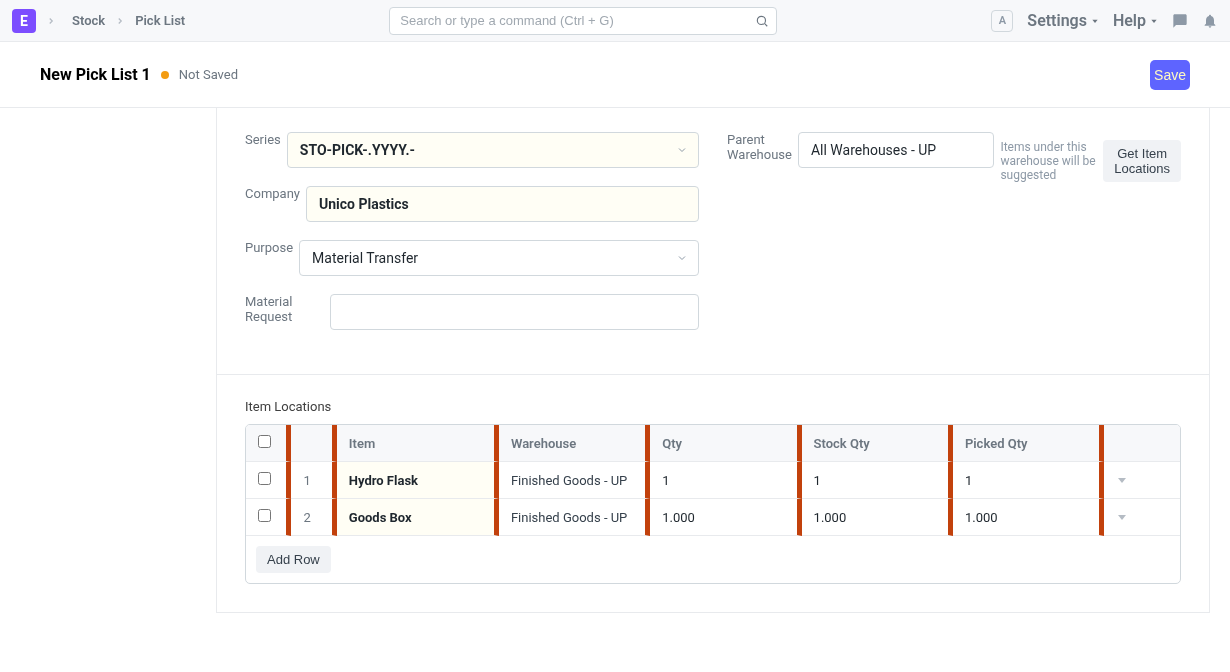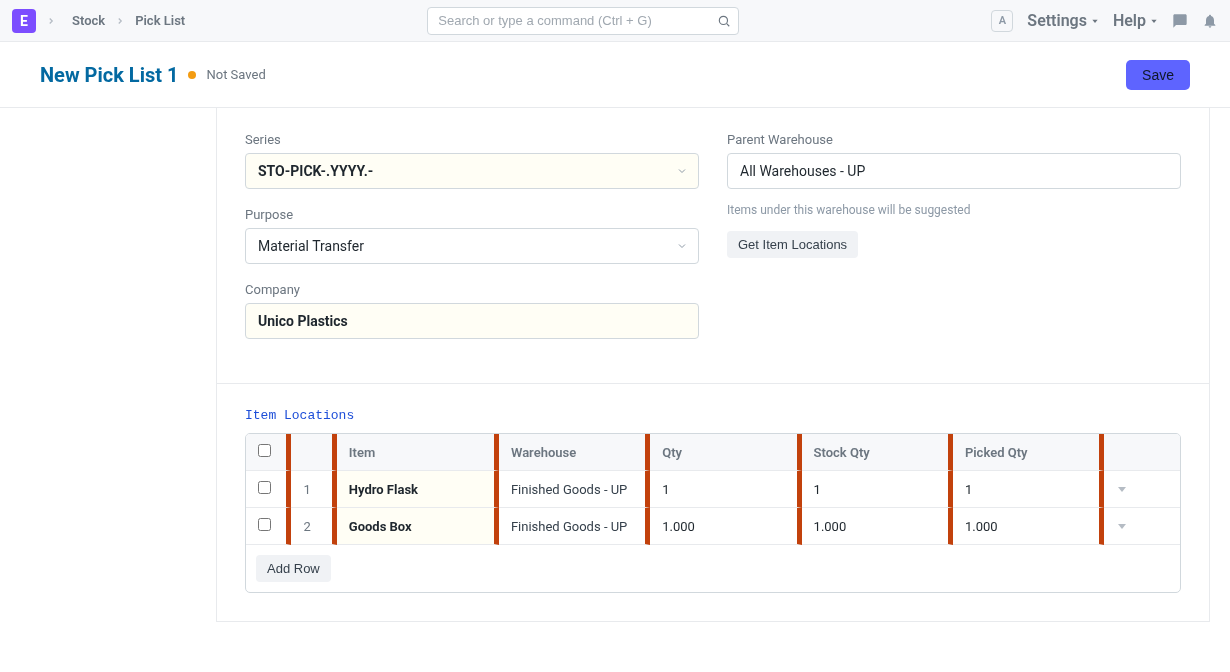--- a/index.html
+++ b/index.html
@@ -24,21 +24,21 @@
       border-radius: 4px;
       display: flex; align-items: center; justify-content: center;
       color: #fff; font-weight: 700; font-size: 14px;
     }
     .breadcrumb { display: flex; align-items: center; gap: 4px; }
     .breadcrumb-item { color: #6c7680; font-weight: 600; font-size: 13px; padding: 0 6px; cursor: pointer; }
     .breadcrumb-chevron { color: #b5bcc4; }
     .navbar-center { flex: 1; display: flex; justify-content: center; }
     .search-wrap {
       position: relative;
-      width: 312px;
+      width: 388px;
     }
     .search-input {
       width: 100%;
       height: 28px;
       border: 1px solid #d1d8dd;
       border-radius: 4px;
       padding: 0 32px 0 10px;
       font-size: 13px;
       color: #6c7680;
       background: #fff;
@@ -59,29 +59,29 @@
 
     .page-header {
       height: 66px;
       border-bottom: 1px solid #e8eaed;
       display: flex;
       align-items: center;
       justify-content: space-between;
       padding: 0 40px;
     }
     .page-title-wrap { display: flex; align-items: center; gap: 10px; }
-    .page-title { font-size: 20px; font-weight: 700; color: #0369a1; }
+    .page-title { font-size: 16px; font-weight: 700; color: #000000; }
     .status-dot { width: 8px; height: 8px; background: #f39c12; border-radius: 50%; display: inline-block; }
     .status-text { color: #6c7680; font-weight: 400; font-size: 13px; }
     .btn-primary {
       background: #5e64ff;
-      color: #0f172a;
+      color: #fef9c3;
       border: none;
       border-radius: 5px;
-      padding: 7px 16px;
+      padding: 7px 4px;
       font-size: 14px;
       font-weight: 500;
       cursor: pointer;
       text-align: center;
     }
 
     .form-body {
       display: flex;
       justify-content: center;
       padding: 0;
@@ -93,21 +93,21 @@
       border-bottom: 1px solid #e8eaed;
       margin-left: 196px;
       background: #fff;
     }
     .form-section {
       padding: 24px 28px 44px 28px;
       display: flex;
       gap: 28px;
     }
     .form-col { flex: 1; display: flex; flex-direction: column; gap: 18px; }
-    .form-group { display: flex; flex-direction: column; gap: 6px; }
+    .form-group { display: flex; flex-direction: row; gap: 6px; }
     .form-label { color: #6c7680; font-size: 13px; font-weight: 400; }
     .form-control {
       height: 36px;
       border: 1px solid #d1d8dd;
       border-radius: 4px;
       padding: 0 12px;
       font-size: 14px;
       color: #1f272e;
       background: #fff;
       width: 100%;
@@ -133,21 +133,21 @@
       color: #36414c;
       cursor: pointer;
       width: fit-content;
       margin-top: 8px;
     }
 
     .table-section {
       padding: 24px 28px 28px 28px;
       border-top: 1px solid #e8eaed;
     }
-    .table-label { color: #1d4ed8; font-size: 13px; margin-bottom: 10px; font-family: Liberation Mono, monospace; }
+    .table-label { color: #404040; font-size: 13px; margin-bottom: 10px; }
     .tbl {
       width: 100%;
       border: 1px solid #d1d8dd;
       border-radius: 5px;
       overflow: hidden;
       border-collapse: separate;
       border-spacing: 0;
     }
     .tbl th, .tbl td {
       border-bottom: 1px solid #e8eaed;
@@ -264,38 +264,44 @@
             <span>STO-PICK-.YYYY.-</span>
             <span class="select-arrow">
                 <svg width="12" height="12" viewBox="0 0 24 24" fill="none" stroke="currentColor" stroke-width="2">
                   <polyline points="6 9 12 15 18 9"></polyline>
                 </svg>
               </span>
           </div>
         </div>
 
         <div class="form-group">
+          <label class="form-label">Company</label>
+          <div class="form-control bold-val">
+            <span>Unico Plastics</span>
+          </div>
+        </div>
+
+        <div class="form-group">
           <label class="form-label">Purpose</label>
           <div class="form-control select" style="position:relative;">
             <span>Material Transfer</span>
             <span class="select-arrow">
                 <svg width="12" height="12" viewBox="0 0 24 24" fill="none" stroke="currentColor" stroke-width="2">
                   <polyline points="6 9 12 15 18 9"></polyline>
                 </svg>
               </span>
           </div>
         </div>
 
         <div class="form-group">
-          <label class="form-label">Company</label>
-          <div class="form-control bold-val">
-            <span>Unico Plastics</span>
-          </div>
-        </div>
-
+          <label class="form-label">Material Request</label>
+          <div class="form-control">
+            <span></span>
+          </div>
+        </div>
 
       </div>
 
       <div class="form-col">
 
         <div class="form-group">
           <label class="form-label">Parent Warehouse</label>
           <div class="form-control">
             <span>All Warehouses - UP</span>
           </div>

